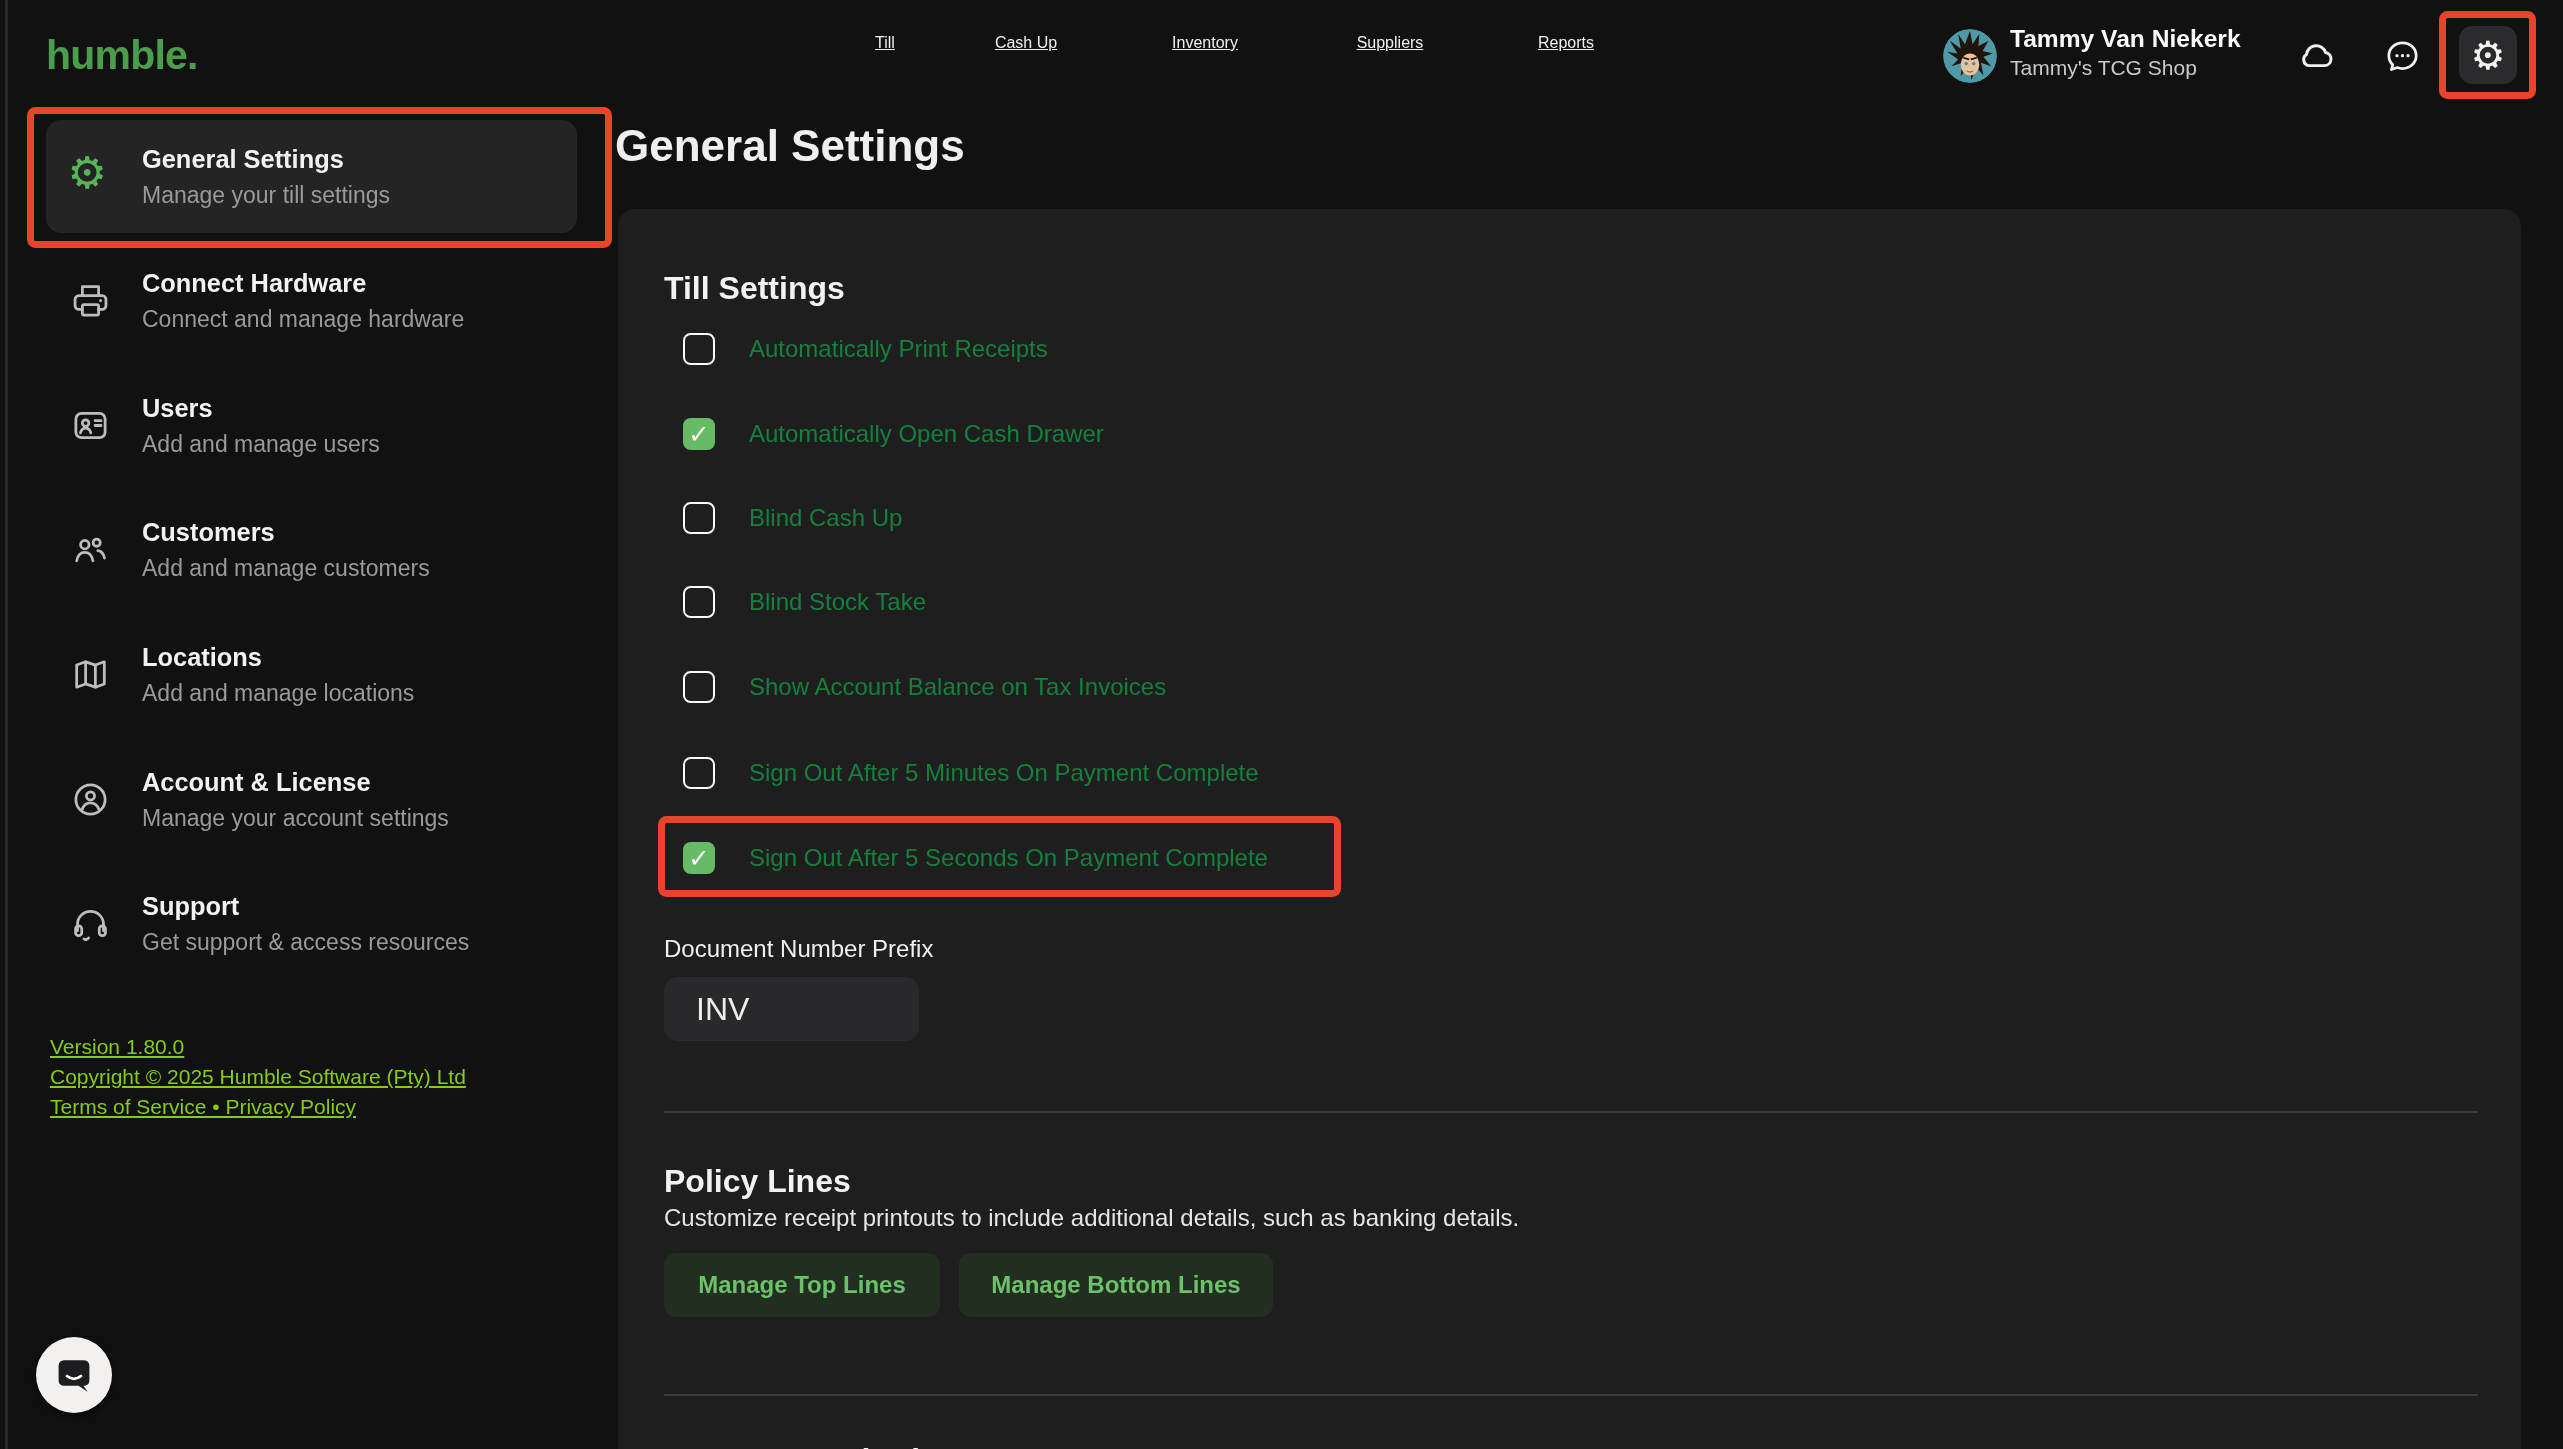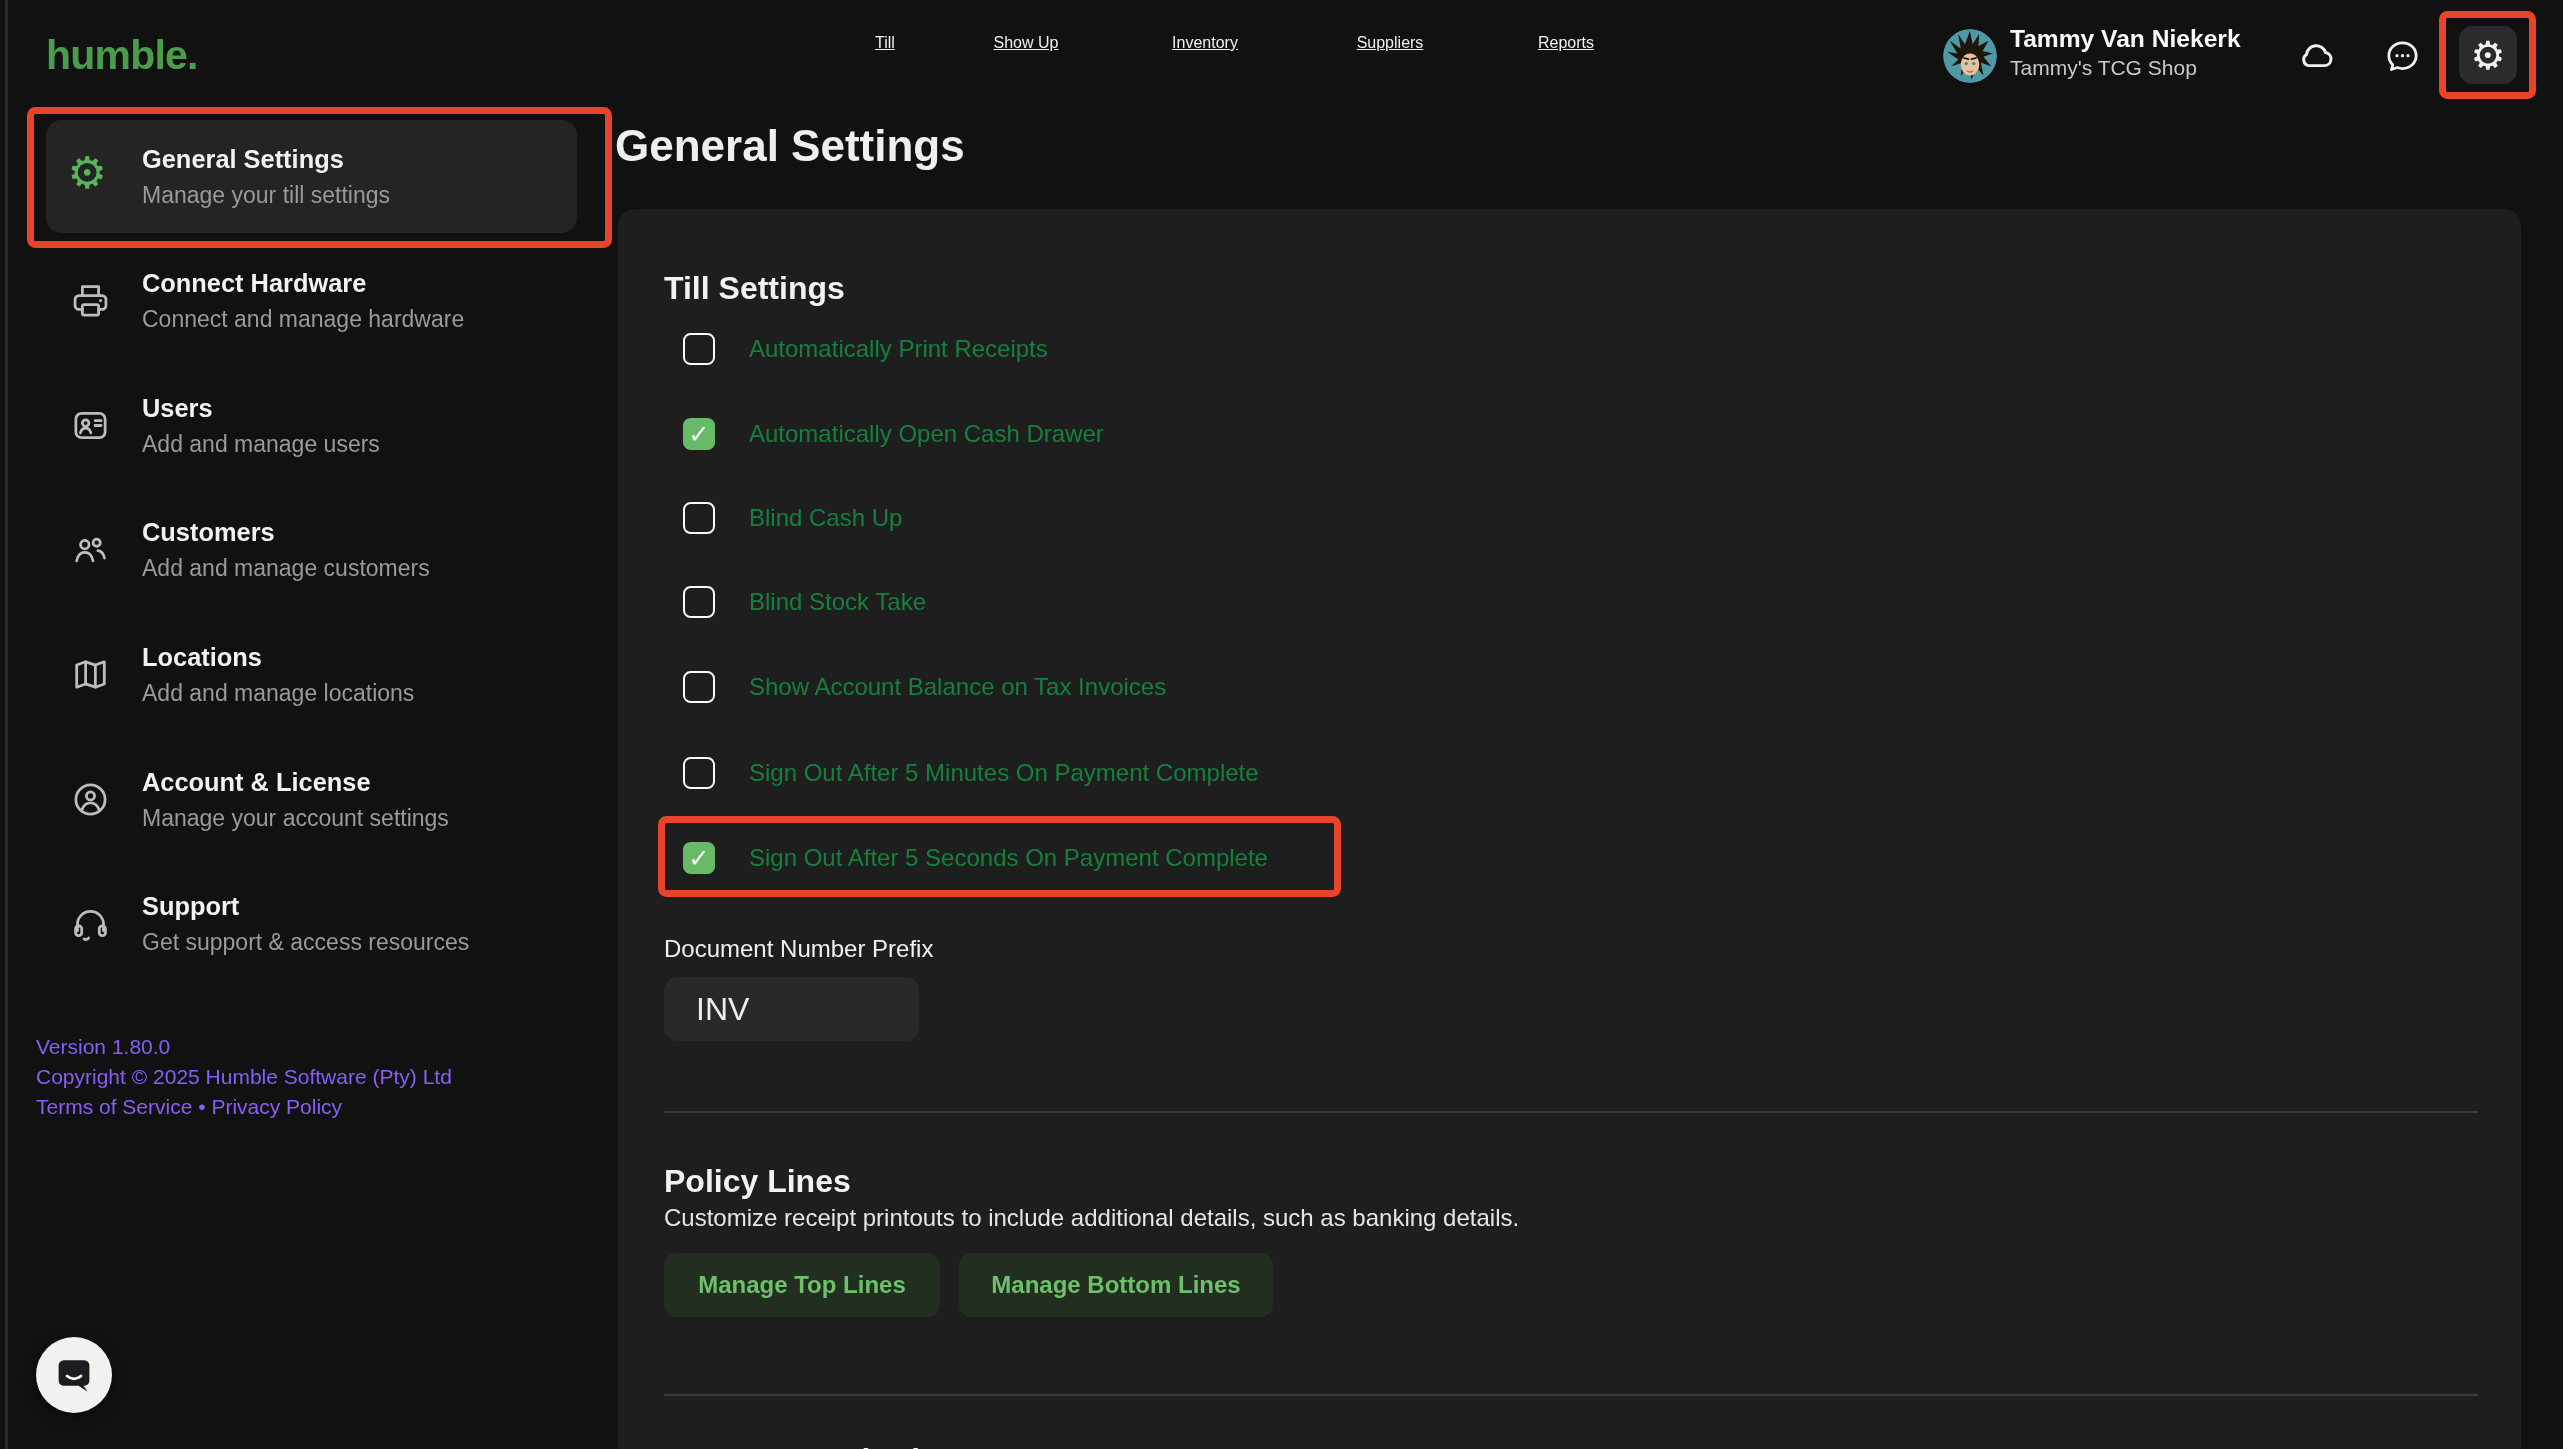--- a/index.html
+++ b/index.html
@@ -39,21 +39,21 @@
   
   .annotation{position:absolute;border:7.6px solid var(--red);border-radius:8.5px;pointer-events:none;}
 
   
   .side-active-bg{position:absolute;left:46px;top:120px;width:531px;height:113px;border-radius:15.3px;background:var(--item-bg);}
   .side-item{position:absolute;left:71px;width:509px;height:76px;cursor:pointer;}
   .side-icon{position:absolute;left:0;top:16px;width:39px;height:39px;}
   .side-gear{position:absolute;left:-3.4px;top:10.2px;font-size:44px;line-height:1;color:var(--icon-green);}
   .side-title{position:absolute;left:71px;top:0;height:37px;line-height:37px;font-size:25.4px;font-weight:700;color:#f2f2f2;white-space:nowrap;}
   .side-sub{position:absolute;left:71px;top:37px;height:34px;line-height:34px;font-size:23px;color:var(--txt-dim);white-space:nowrap;}
-  .side-footer{position:absolute;left:36px;font-size:21px;line-height:30px;color:#8b5cf6;white-space:nowrap;}
+  .side-footer{position:absolute;left:50px;font-size:21px;line-height:30px;color:#84cc16;white-space:nowrap;text-decoration:underline;}
 
   
   .main-title{position:absolute;left:615px;top:124px;font-size:44px;font-weight:700;line-height:44px;color:#efefef;}
   .card{position:absolute;left:618px;top:209px;width:1903px;height:1271px;background:var(--card);border-radius:17px;}
   .section-head{position:absolute;left:664px;font-size:32px;font-weight:700;color:#f2f2f2;white-space:nowrap;margin-top:16px;}
   .check-row{position:absolute;left:683px;height:85px;display:flex;align-items:center;}
   .checkbox{width:32px;height:32px;border-radius:7.6px;border:2.5px solid #fafafa;cursor:pointer;flex:none;position:relative;}
   .checkbox.checked{border:none;background:var(--check-green);}
   .checkbox.checked::after{content:"\2713";position:absolute;left:0;top:0;width:32px;height:32px;display:flex;align-items:center;justify-content:center;color:#fff;font-size:25.4px;font-weight:700;}
   .check-label{margin-left:34px;font-size:24px;font-weight:500;color:#15803d;white-space:nowrap;}
@@ -71,21 +71,21 @@
 </head>
 <body>
 
 <div id="app">
 
   <header>
     <div class="logo">humble.</div>
 
     <nav>
       <span class="nav-item" style="left:885px">Till</span>
-      <span class="nav-item" style="left:1026px">Show Up</span>
+      <span class="nav-item" style="left:1026px">Cash Up</span>
       <span class="nav-item" style="left:1205px">Inventory</span>
       <span class="nav-item" style="left:1390px">Suppliers</span>
       <span class="nav-item" style="left:1566px">Reports</span>
     </nav>
 
     <div class="avatar">
       <svg width="54" height="54" viewBox="0 0 64 64">
         <defs>
             <clipPath id="avclip">
               <circle cx="32" cy="32" r="32"></circle>

